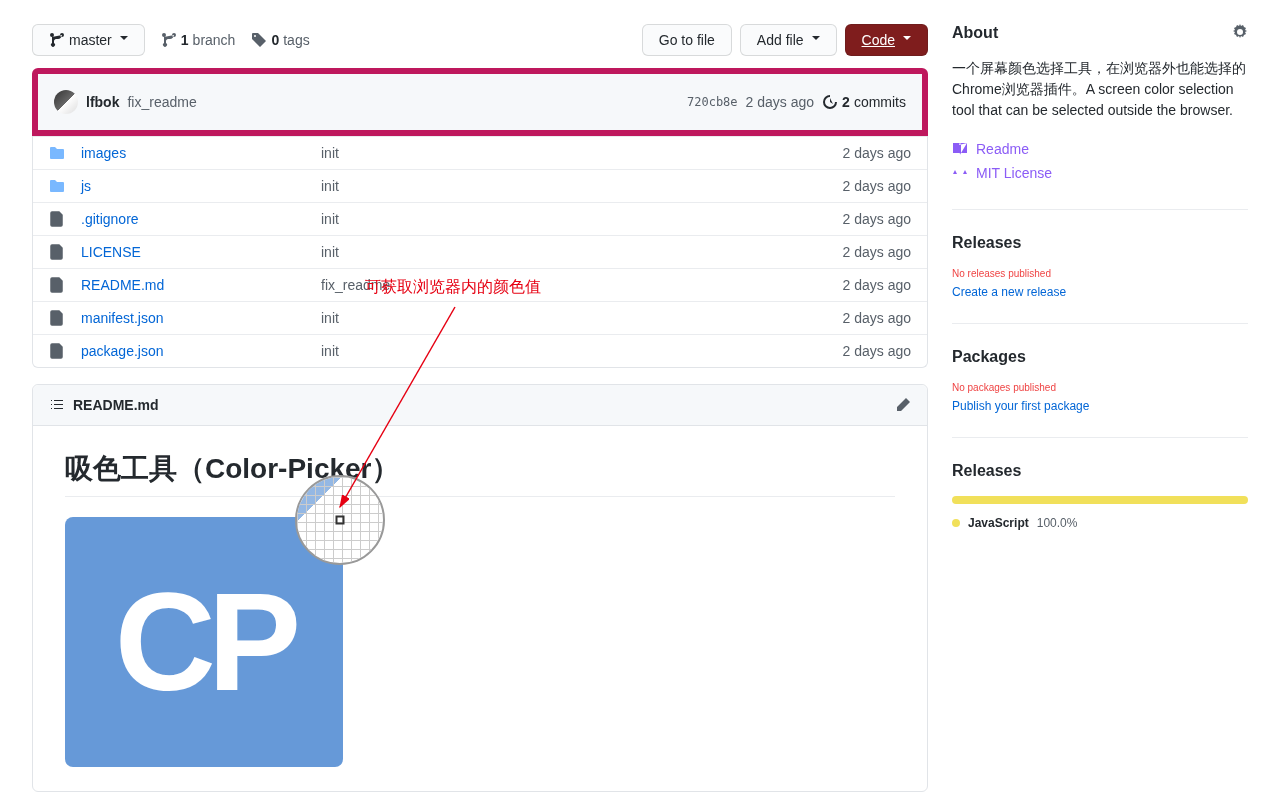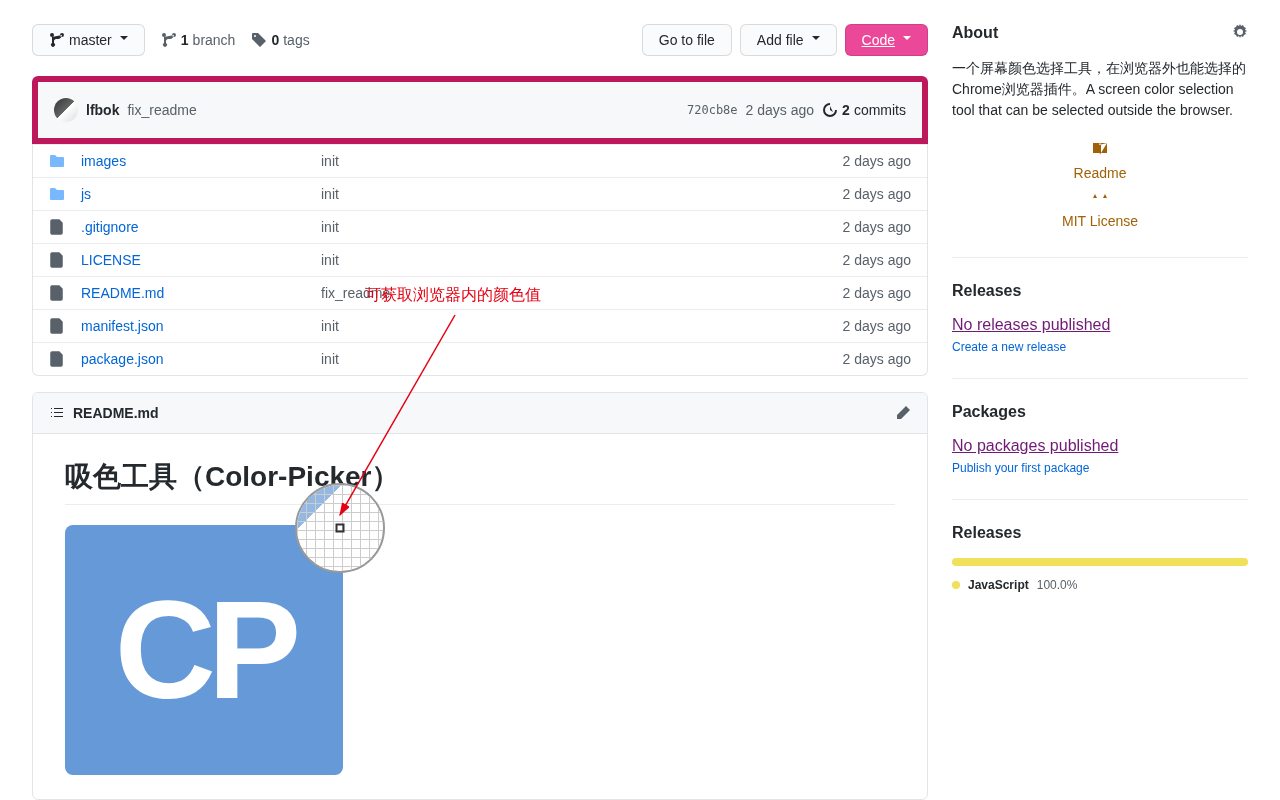--- a/index.html
+++ b/index.html
@@ -1,23 +1,23 @@
 <!DOCTYPE html>
 <html><head>
 <meta charset="utf-8">
 <style>
 * { box-sizing: border-box; margin: 0; padding: 0; }
 body { font-family: -apple-system, BlinkMacSystemFont, "Segoe UI", Helvetica, Arial, sans-serif; font-size: 14px; color: #24292e; background: #fff; }
 .container { display: flex; padding: 24px 32px; gap: 24px; max-width: 1280px; }
 .main { flex: 1; min-width: 0; }
 .sidebar { width: 296px; flex-shrink: 0; }
 
-.file-nav { display: flex; align-items: center; margin-bottom: 20px; gap: 16px; }
+.file-nav { display: flex; align-items: center; margin-bottom: 12px; gap: 16px; }
 .btn { display: inline-flex; align-items: center; padding: 5px 16px; font-size: 14px; font-weight: 500; line-height: 20px; border: 1px solid rgba(27,31,35,0.15); border-radius: 6px; background: #fafbfc; color: #24292e; cursor: pointer; gap: 4px; }
-.btn-primary { background: #ec4899; color: #fff; border-color: rgba(27,31,35,0.15); text-decoration: underline; }
+.btn-primary { background: #7f1d1d; color: #fff; border-color: rgba(27,31,35,0.15); text-decoration: underline; }
 .nav-stat { display: inline-flex; align-items: center; gap: 4px; color: #586069; }
 .nav-stat strong { color: #24292e; }
 .nav-spacer { flex: 1; }
 .nav-right { display: flex; gap: 8px; border-radius: 15px; }
 
 .commit-bar { display: flex; align-items: center; padding: 16px; background: #f6f8fa; border: 6px solid #be185d; border-radius: 6px 6px 0 0; gap: 8px; }
 .avatar { width: 24px; height: 24px; border-radius: 50%; background: linear-gradient(135deg, #333 0%, #666 50%, #fff 50%, #ddd 100%); }
 .commit-author { font-weight: 600; }
 .commit-msg { color: #586069; }
 .commit-spacer { flex: 1; }
@@ -48,22 +48,22 @@
 .mag-center { position: absolute; top: 50%; left: 50%; width: 9px; height: 9px; border: 2px solid #333; transform: translate(-50%, -50%); }
 
 .annotation { position: absolute; top: -240px; left: 300px; color: #e60012; font-size: 16px; pointer-events: none; width: 400px; }
 .arrow-svg { position: absolute; top: -220px; left: 20px; pointer-events: none; }
 
 .sidebar-section { margin-bottom: 24px; padding-bottom: 24px; }
 .sidebar-section.bordered { border-bottom: 1px solid #eaecef; }
 .sidebar-header { display: flex; align-items: flex-start; justify-content: space-between; margin-bottom: 16px; }
 .sidebar-header h2 { font-size: 16px; font-weight: 600; }
 .sidebar-desc { margin-bottom: 16px; line-height: 1.5; }
-.sidebar-link { display: flex; align-items: center; gap: 8px; color: #a16207; padding: 4px 0; flex-direction: column; }
-.muted { color: #701a75; font-size: 16px; margin-bottom: 4px; text-decoration: underline; }
+.sidebar-link { display: flex; align-items: center; gap: 8px; color: #8b5cf6; padding: 4px 0; }
+.muted { color: #ef4444; font-size: 10px; margin-bottom: 4px; }
 .link { color: #0366d6; font-size: 12px; cursor: pointer; }
 .lang-bar { height: 8px; background: #f1e05a; border-radius: 4px; margin-bottom: 12px; }
 .lang-item { display: flex; align-items: center; gap: 8px; font-size: 12px; }
 .lang-dot { width: 8px; height: 8px; border-radius: 50%; background: #f1e05a; }
 .lang-pct { color: #586069; }
 
 svg { display: inline-block; vertical-align: text-bottom; fill: currentColor; }
 .caret { display: inline-block; width: 0; height: 0; border: 4px solid transparent; border-top-color: currentColor; margin-left: 4px; vertical-align: middle; }
 </style>
 </head>

